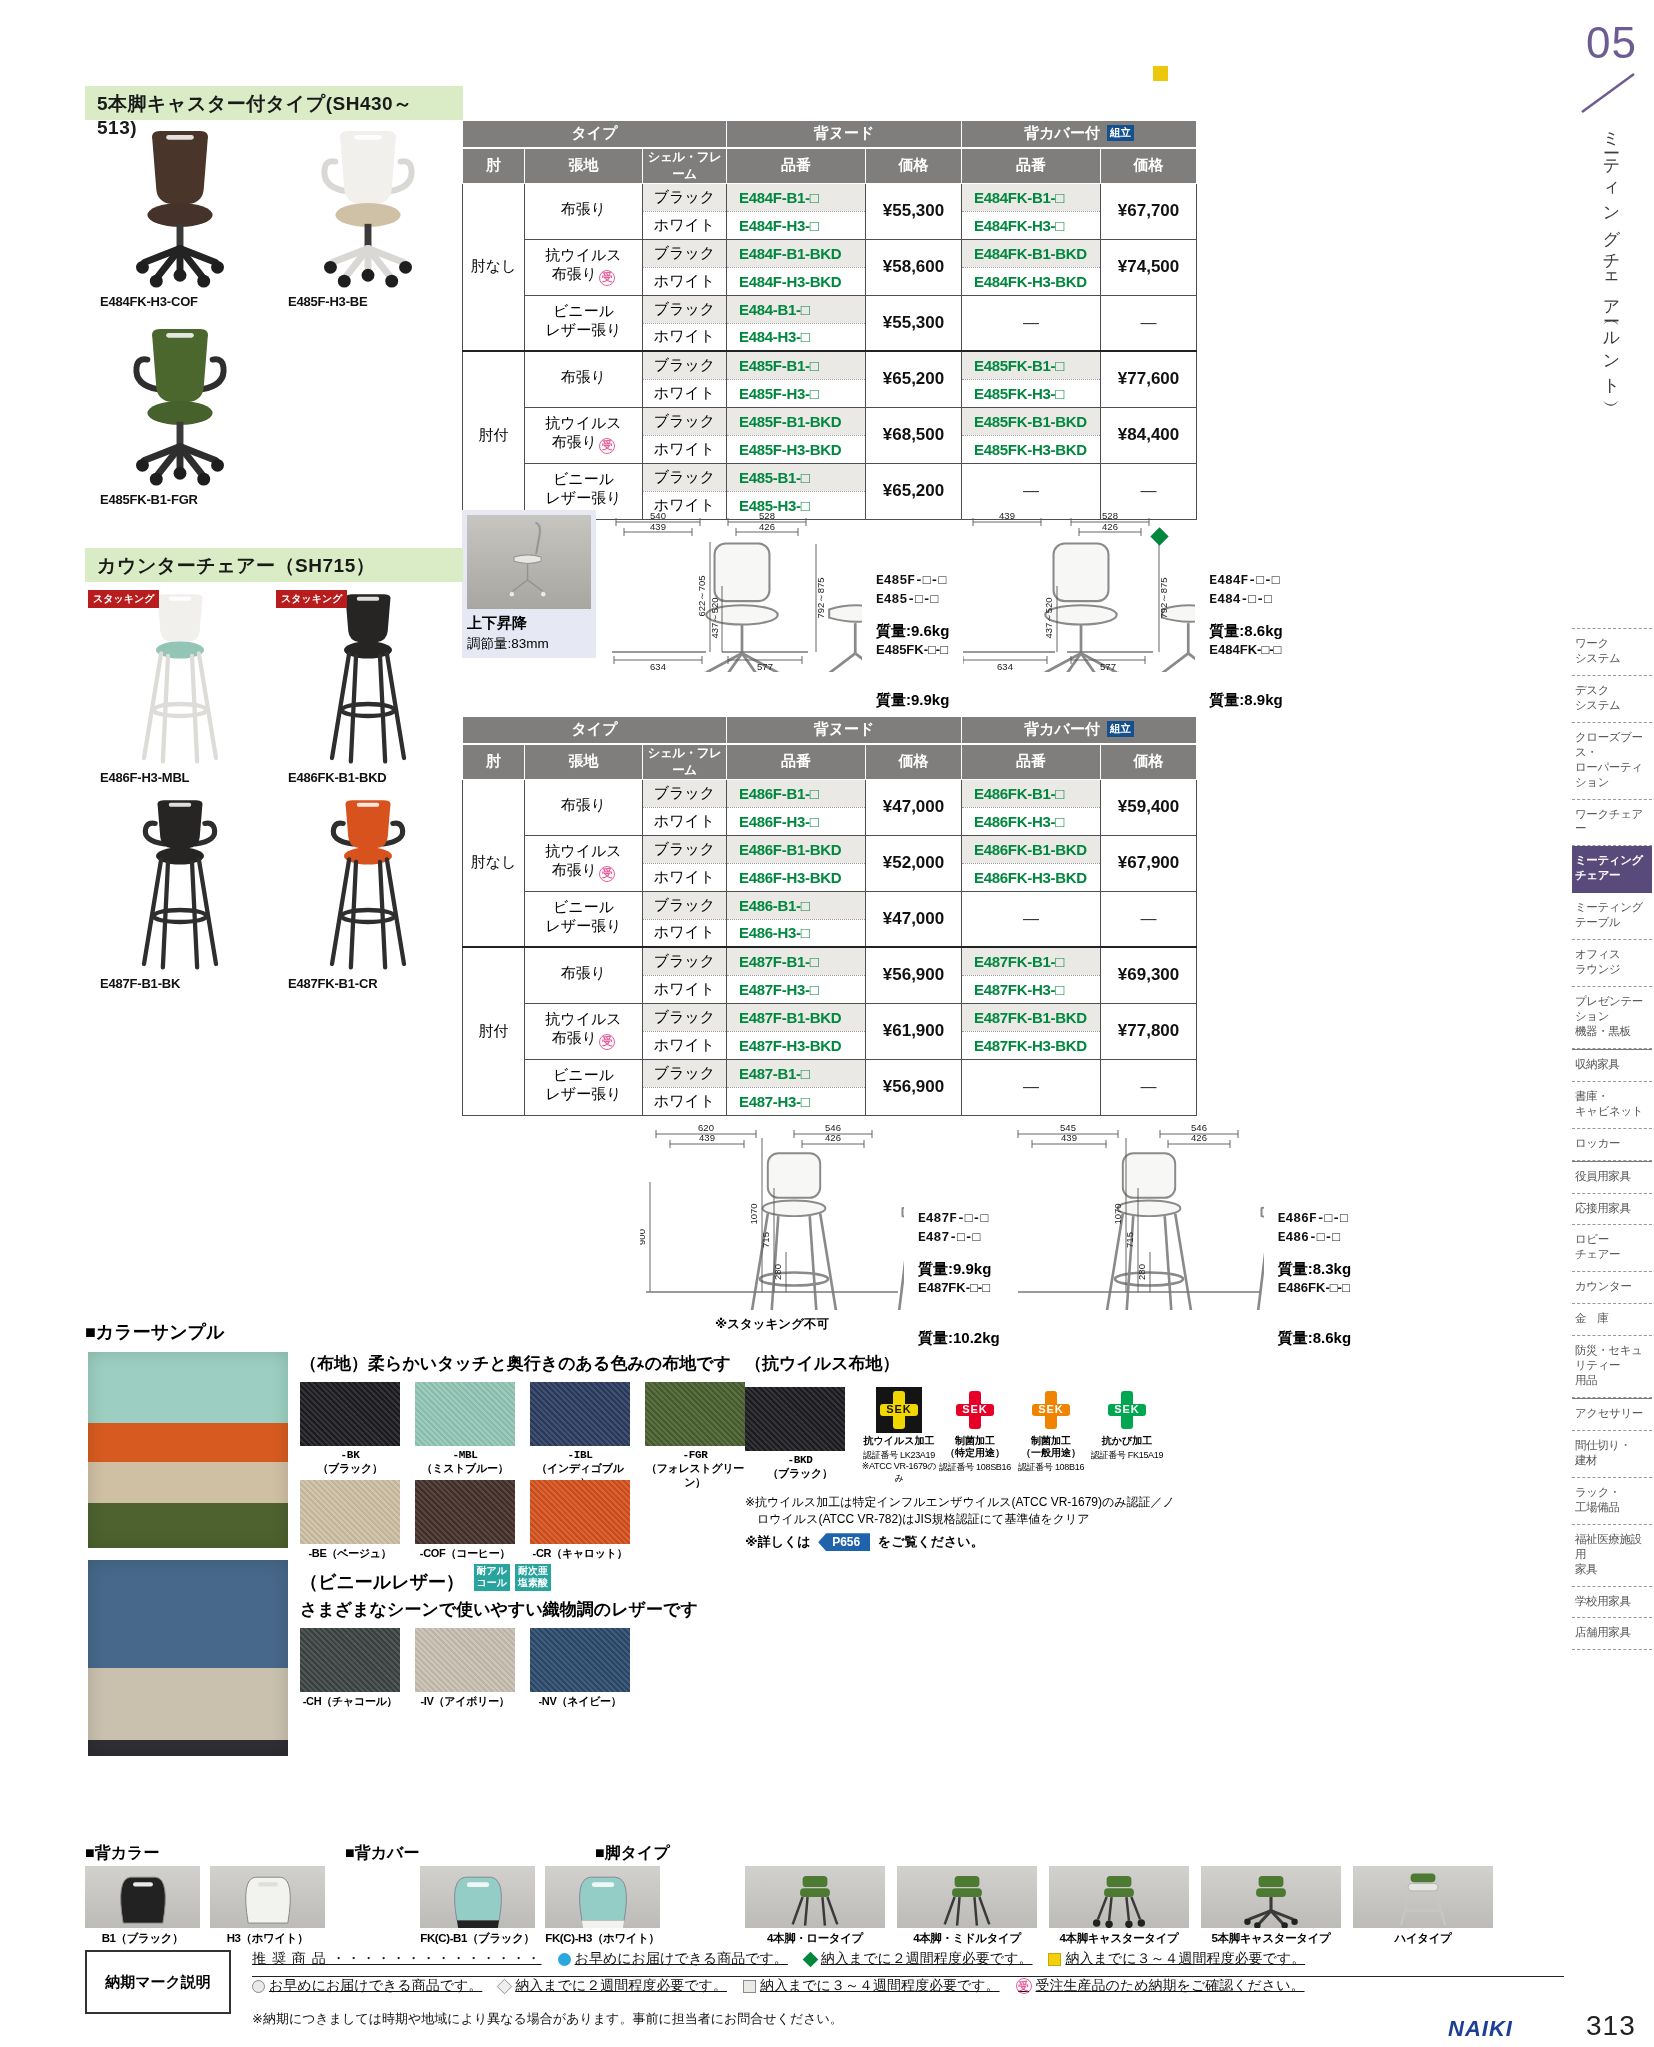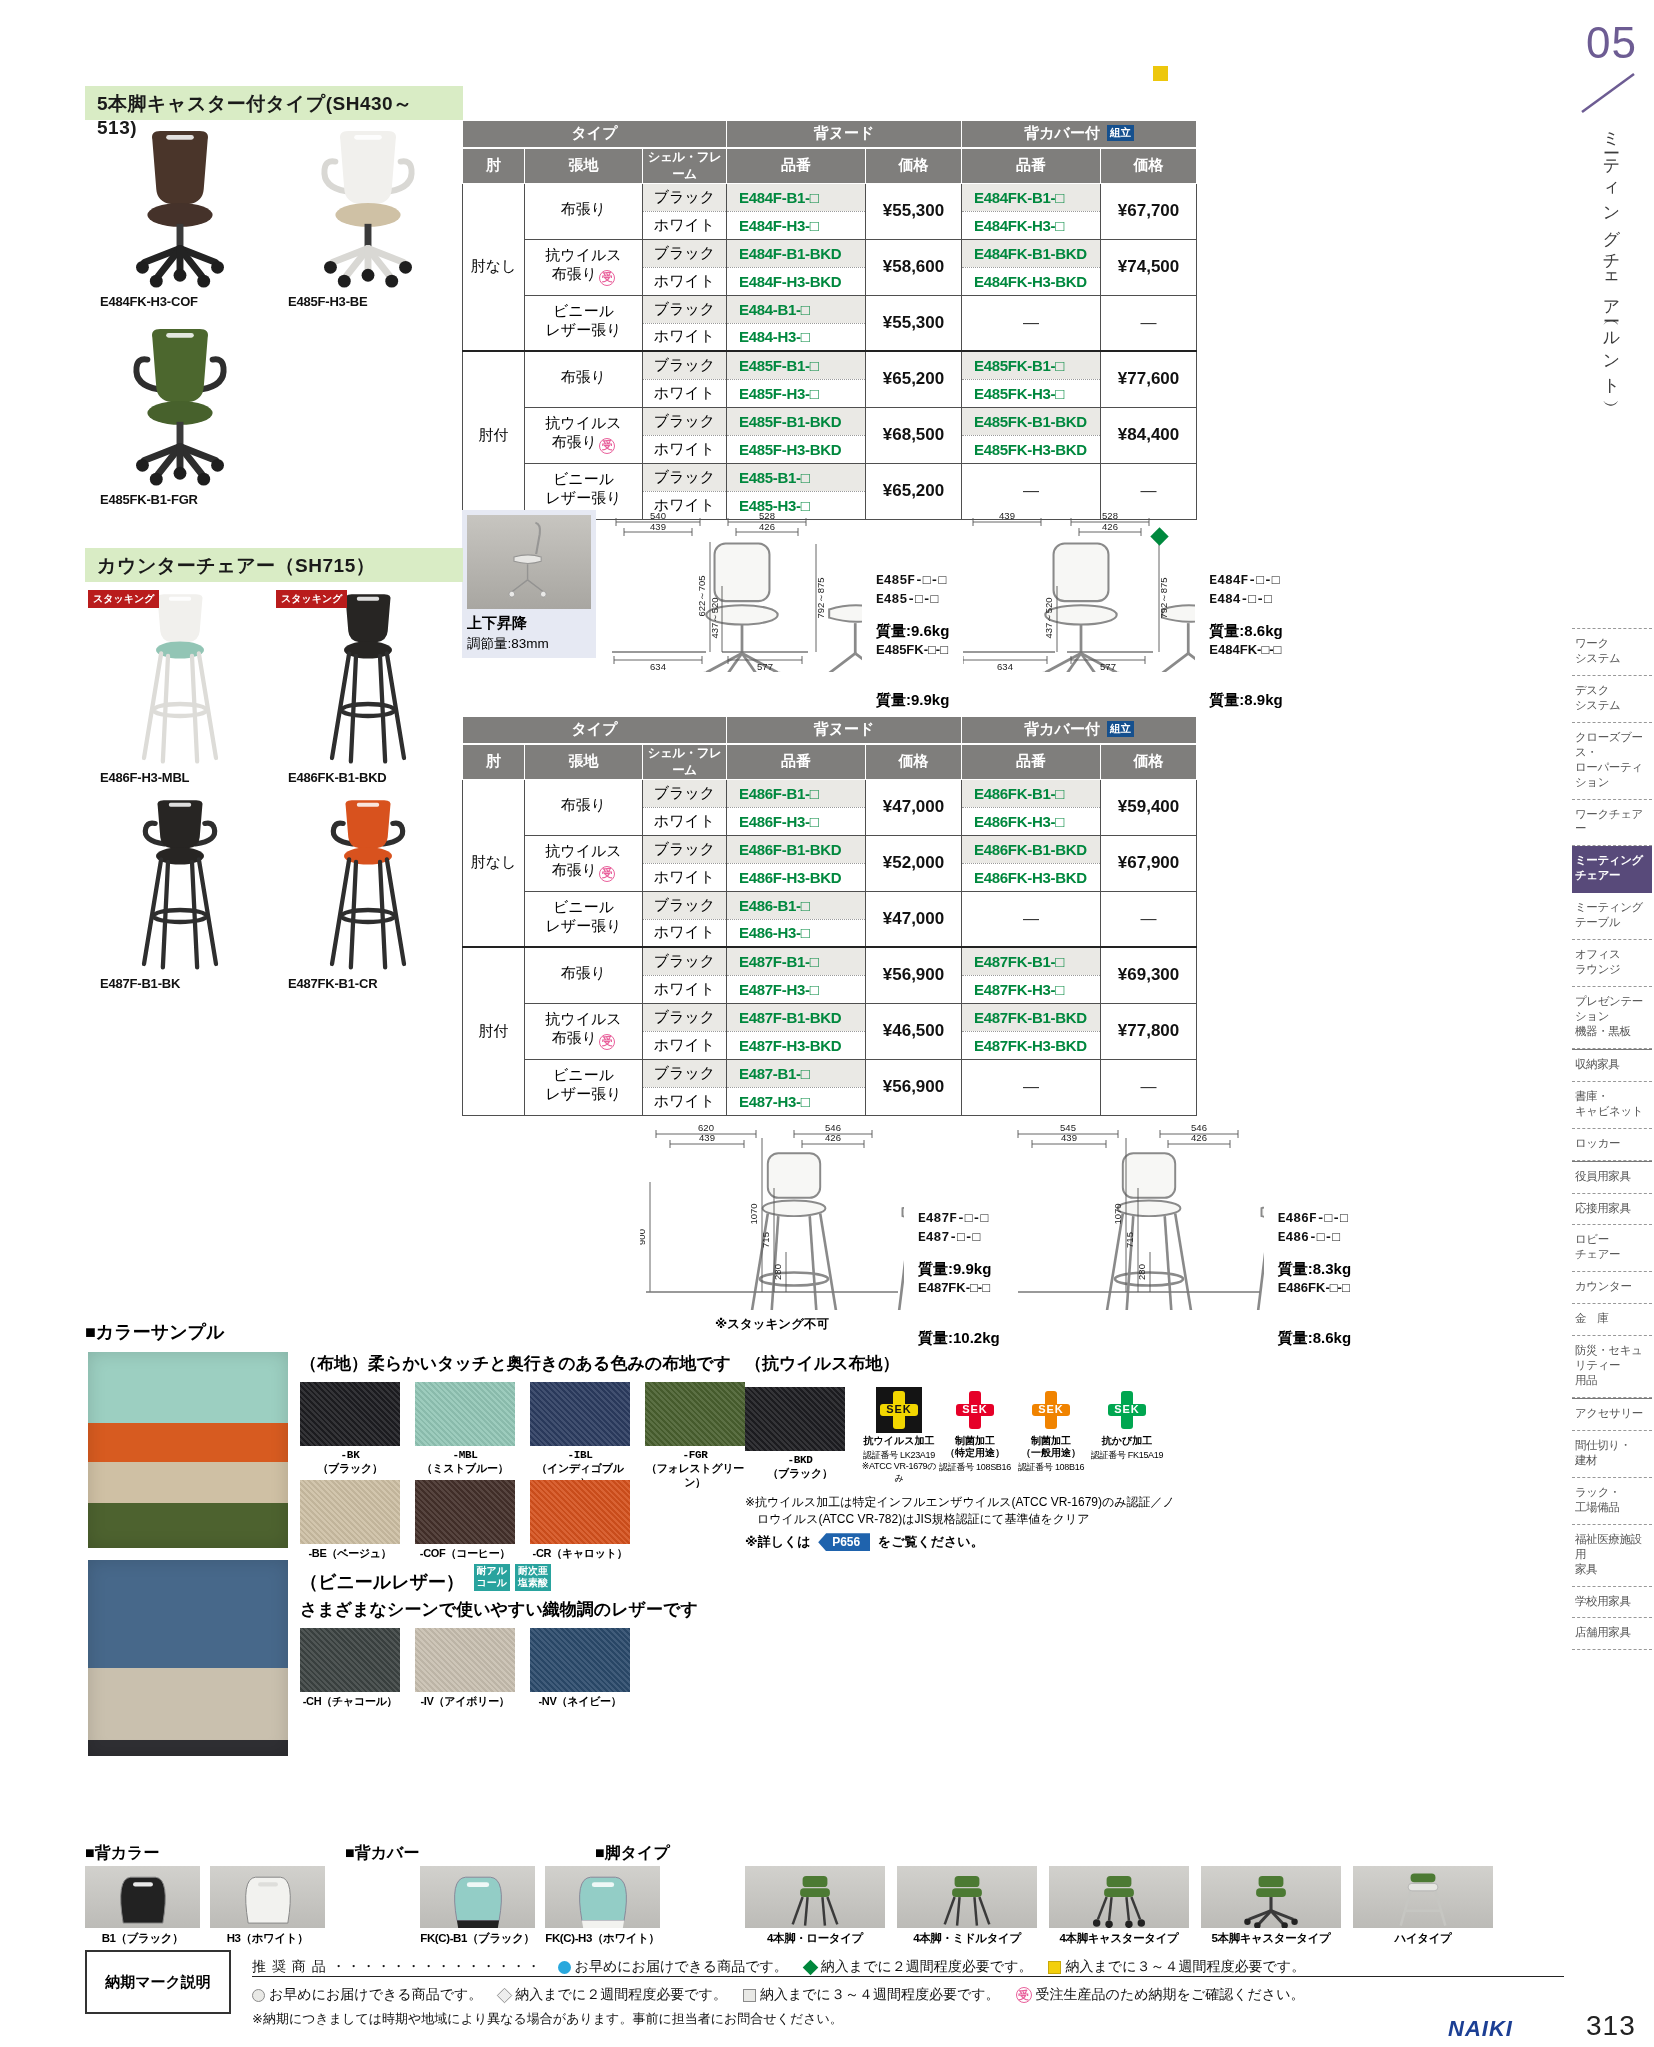--- a/index.html
+++ b/index.html
@@ -86,21 +86,21 @@
 .caution-line{font-size:13px;line-height:1.45;padding-left:1em;text-indent:-1em;}
 
 
 .bp-item{position:absolute;text-align:center;}
 .bp-img{height:62px;background:linear-gradient(180deg,#d2d1cd,#bcbbb7);display:flex;align-items:flex-end;justify-content:center;overflow:hidden;}
 .bp-img svg{display:block;width:80%;height:92%;}
 .bp-label{font-size:11.5px;font-weight:bold;margin-top:3px;letter-spacing:-0.4px;}
 
 
 .legend-box{width:146px;height:64px;border:2px solid #333;display:flex;align-items:center;justify-content:center;font-size:15px;font-weight:bold;}
-.lg-line{display:flex;align-items:flex-end;gap:16px;font-size:14px;color:#111;height:27px;}
+.lg-line{display:flex;align-items:flex-start;gap:16px;font-size:14px;color:#111;height:27px;text-decoration:underline;}
 .lg-line1{border-bottom:1.5px solid #222;}
 .lg-pre{letter-spacing:1px;}
 .lg-item{display:inline-flex;align-items:center;}
 .mk{display:inline-block;width:13px;height:13px;margin-right:4px;flex:none;}
 .mk.circle-blue{background:#29a8dd;border-radius:50%;}
 .mk.diamond-green{background:#00873c;transform:rotate(45deg) scale(0.85);}
 .mk.square-yellow{background:#f3cf0c;border:1px solid #c7a80a;}
 .mk.circle-outline{background:#e9e9e6;border:1.5px solid #8a8a8a;border-radius:50%;}
 .mk.diamond-outline{background:#eee;border:1.5px solid #8a8a8a;transform:rotate(45deg) scale(0.85);}
 .mk.square-outline{background:#e9e9e6;border:1.5px solid #8a8a8a;}
@@ -618,21 +618,21 @@
           <tr class="pairb">
             <td class="shell">ホワイト</td>
             <td class="code">E487F-H3-□</td>
             <td class="code">E487FK-H3-□</td>
           </tr>
           <tr class="">
             <td class="fab pre sp2" rowspan="2">抗ウイルス
 布張り<span class="ju">受</span></td>
             <td class="shell shade dot">ブラック</td>
             <td class="code shade dot">E487F-B1-BKD</td>
-            <td class="price sp2" rowspan="2">¥46,500</td>
+            <td class="price sp2" rowspan="2">¥61,900</td>
             <td class="code shade dot">E487FK-B1-BKD</td>
             <td class="price sp2" rowspan="2">¥77,800</td>
           </tr>
           <tr class="pairb">
             <td class="shell">ホワイト</td>
             <td class="code">E487F-H3-BKD</td>
             <td class="code">E487FK-H3-BKD</td>
           </tr>
           <tr class="">
             <td class="fab pre sp2" rowspan="2">ビニール

